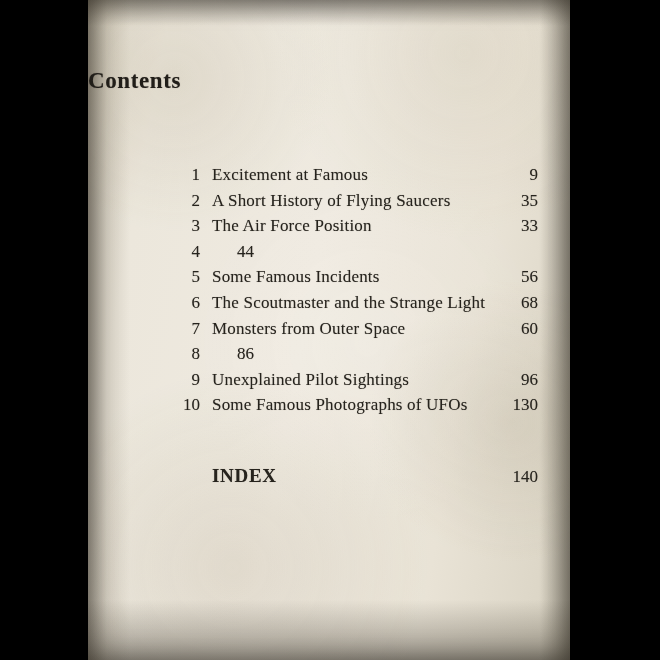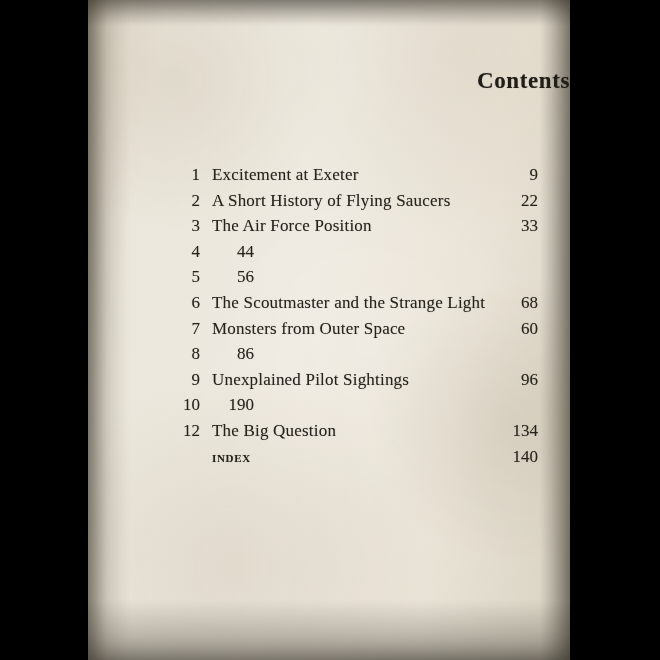--- a/index.html
+++ b/index.html
@@ -93,21 +93,21 @@
     position: absolute;
     inset: 0;
     color: #2a2620;
   }
 
   .title {
     position: absolute;
     top: 68px;
     left: 0;
     width: 100%;
-    text-align: right;
+    text-align: left;
     font-family: "Liberation Serif", serif;
     font-weight: bold;
     font-size: 23px;
     letter-spacing: 0.6px;
     color: #211e19;
     text-shadow: 0 0 1px rgba(33,30,25,0.35);
   }
 
   .toc {
     position: absolute;
@@ -137,23 +137,24 @@
     letter-spacing: 0.2px;
   }
   .ch-page {
     flex: 0 0 auto;
     width: 42px;
     text-align: right;
     font-size: 17px;
   }
   .index-row .ch-title {
     font-variant: small-caps;
-    font-size: 11px;
+    font-size: 19px;
     letter-spacing: 0.7px;
     font-weight: bold;
+    margin-top: 44px;
   }
   .index-row .ch-page {
     font-weight: normal;
   }
 </style>
 </head>
 <body>
 
 <div id="photo">
 
@@ -163,39 +164,40 @@
     <div id="rightedge"></div>
     <div id="topedge"></div>
     <div id="bottomedge"></div>
 
     <div id="content">
       <div class="title">Contents</div>
 
       <div class="toc" id="toc">
           <div class="toc-row">
             <span class="ch-num">1</span>
-            <span class="ch-title">Excitement at Exeter</span>
+            <span class="ch-title">Excitement at Famous</span>
             <span class="ch-page">9</span>
           </div>
           <div class="toc-row">
             <span class="ch-num">2</span>
             <span class="ch-title">A Short History of Flying Saucers</span>
-            <span class="ch-page">22</span>
+            <span class="ch-page">35</span>
           </div>
           <div class="toc-row">
             <span class="ch-num">3</span>
             <span class="ch-title">The Air Force Position</span>
             <span class="ch-page">33</span>
           </div>
           <div class="toc-row">
             <span class="ch-num">4</span>
             <span class="ch-page">44</span>
           </div>
           <div class="toc-row">
             <span class="ch-num">5</span>
+            <span class="ch-title">Some Famous Incidents</span>
             <span class="ch-page">56</span>
           </div>
           <div class="toc-row">
             <span class="ch-num">6</span>
             <span class="ch-title">The Scoutmaster and the Strange Light</span>
             <span class="ch-page">68</span>
           </div>
           <div class="toc-row">
             <span class="ch-num">7</span>
             <span class="ch-title">Monsters from Outer Space</span>
@@ -205,26 +207,22 @@
             <span class="ch-num">8</span>
             <span class="ch-page">86</span>
           </div>
           <div class="toc-row">
             <span class="ch-num">9</span>
             <span class="ch-title">Unexplained Pilot Sightings</span>
             <span class="ch-page">96</span>
           </div>
           <div class="toc-row">
             <span class="ch-num">10</span>
-            <span class="ch-page">190</span>
-          </div>
-          <div class="toc-row">
-            <span class="ch-num">12</span>
-            <span class="ch-title">The Big Question</span>
-            <span class="ch-page">134</span>
+            <span class="ch-title">Some Famous Photographs of UFOs</span>
+            <span class="ch-page">130</span>
           </div>
           <div class="toc-row index-row">
             <span class="ch-num"></span>
             <span class="ch-title">INDEX</span>
             <span class="ch-page">140</span>
           </div>
         </div>
     </div>
   </div>
 

